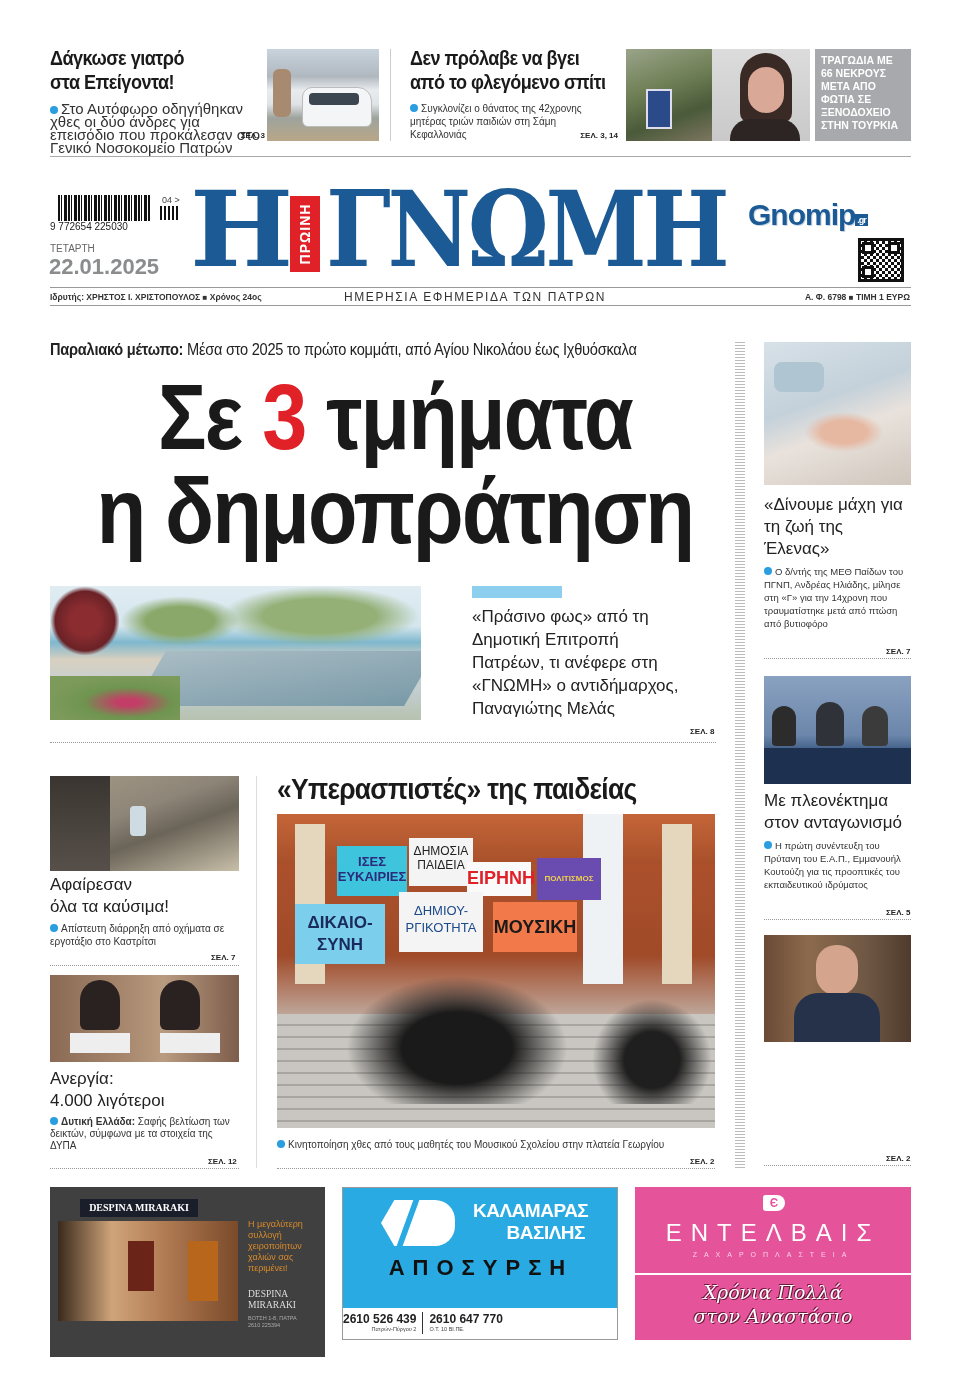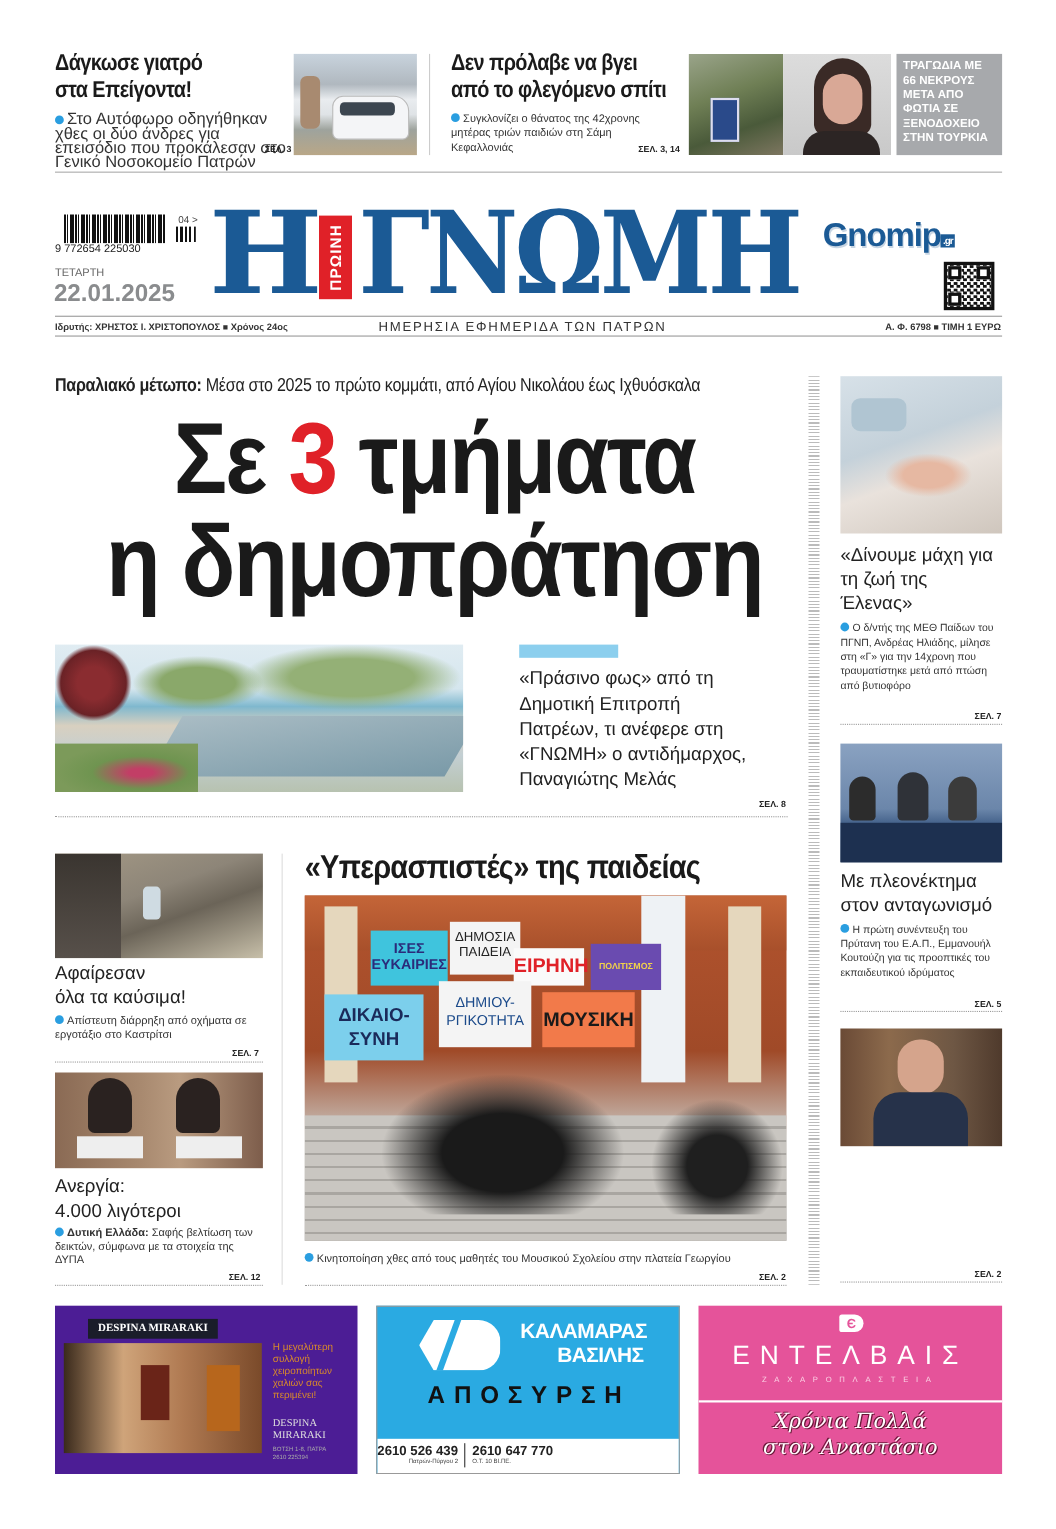--- a/index.html
+++ b/index.html
@@ -210,21 +210,21 @@
 
 <div class="abs photo" style="left:764px; top:935px; width:147px; height:107px; background: linear-gradient(90deg,#6a4a36 0%,#8c6a4c 30%,#6e5744 70%,#4f3a2c 100%);">
   <div class="abs" style="left:52px; top:10px; width:42px; height:50px; background:#d5a48c; border-radius:20px;"></div>
   <div class="abs" style="left:30px; top:58px; width:86px; height:49px; background:#26324a; border-radius:24px 24px 0 0;"></div>
 </div>
 <div class="abs" style="left:764px; top:1049px; width:147px;">
 </div>
 <div class="sel abs" style="left:886px; top:1154px;">ΣΕΛ. 2</div>
 <div class="abs dotline" style="left:764px; top:1165px; width:147px;"></div>
 
-<div class="abs" style="left:50px; top:1187px; width:275px; height:153px; background:#4c1d95; overflow:hidden;">
+<div class="abs" style="left:50px; top:1187px; width:275px; height:170px; background:#404040; overflow:hidden;">
   <div class="abs" style="left:30px; top:12px; width:118px; height:18px; background:#1a1d2a; color:#fff; font-family:'Liberation Serif',serif; font-weight:bold; font-size:10px; text-align:center; line-height:18px;">DESPINA MIRARAKI</div>
   <div class="abs" style="left:8px; top:34px; width:180px; height:100px; background: linear-gradient(90deg,#3a2a1c,#cfa47a 30%,#b07a52 60%,#7a4a2a);">
     <div class="abs" style="left:70px; top:20px; width:26px; height:50px; background:#6a2418;"></div>
     <div class="abs" style="left:130px; top:20px; width:30px; height:60px; background:#b7661c;"></div>
   </div>
   <div class="abs" style="left:198px; top:32px; width:72px; color:#d98a2a; font-size:9px; line-height:11px;">Η μεγαλύτερη συλλογή χειροποίητων χαλιών σας περιμένει!</div>
   <div class="abs" style="left:198px; top:102px; color:#ddd; font-family:Liberation Serif, serif; font-size:9.5px; line-height:11px;">
     <div>DESPINA</div>
       <div>MIRARAKI</div>
   </div>

